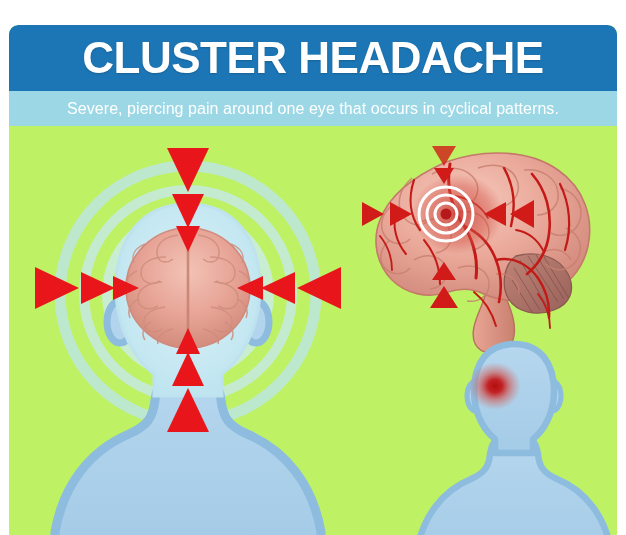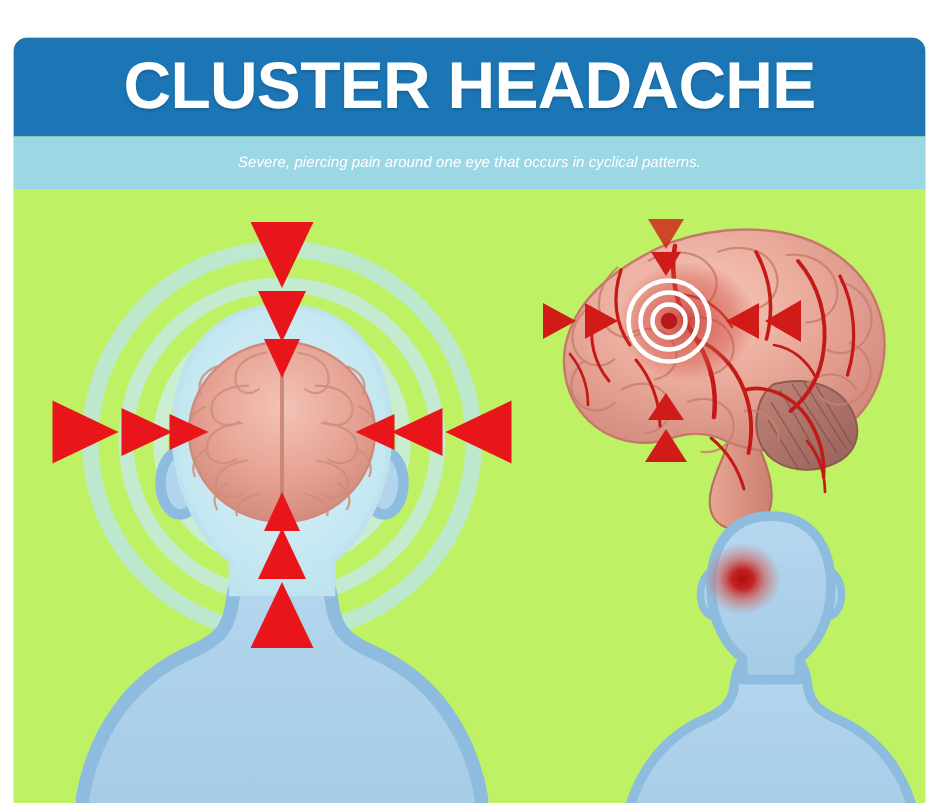--- a/index.html
+++ b/index.html
@@ -20,21 +20,21 @@
   #title{
     color:#ffffff;font-size:44px;font-weight:bold;letter-spacing:-0.5px;
     line-height:1;white-space:nowrap;
     text-shadow:0 1px 2px rgba(0,0,0,.18);
   }
   #subtitle-bar{
     position:absolute;left:0;top:66px;width:608px;height:35px;
     background:#9cd7e6;display:flex;align-items:center;justify-content:center;
   }
   #subtitle{
-    color:#ffffff;font-size:10px;white-space:nowrap;letter-spacing:.05px;font-style:italic;
+    color:#ffffff;font-size:16px;white-space:nowrap;letter-spacing:.05px;
   }
   
   #stage{position:absolute;left:0;top:101px;width:608px;height:416px;}
   .art{position:absolute;}
 </style>
 </head>
 <body>
 
 <div id="poster">
 

